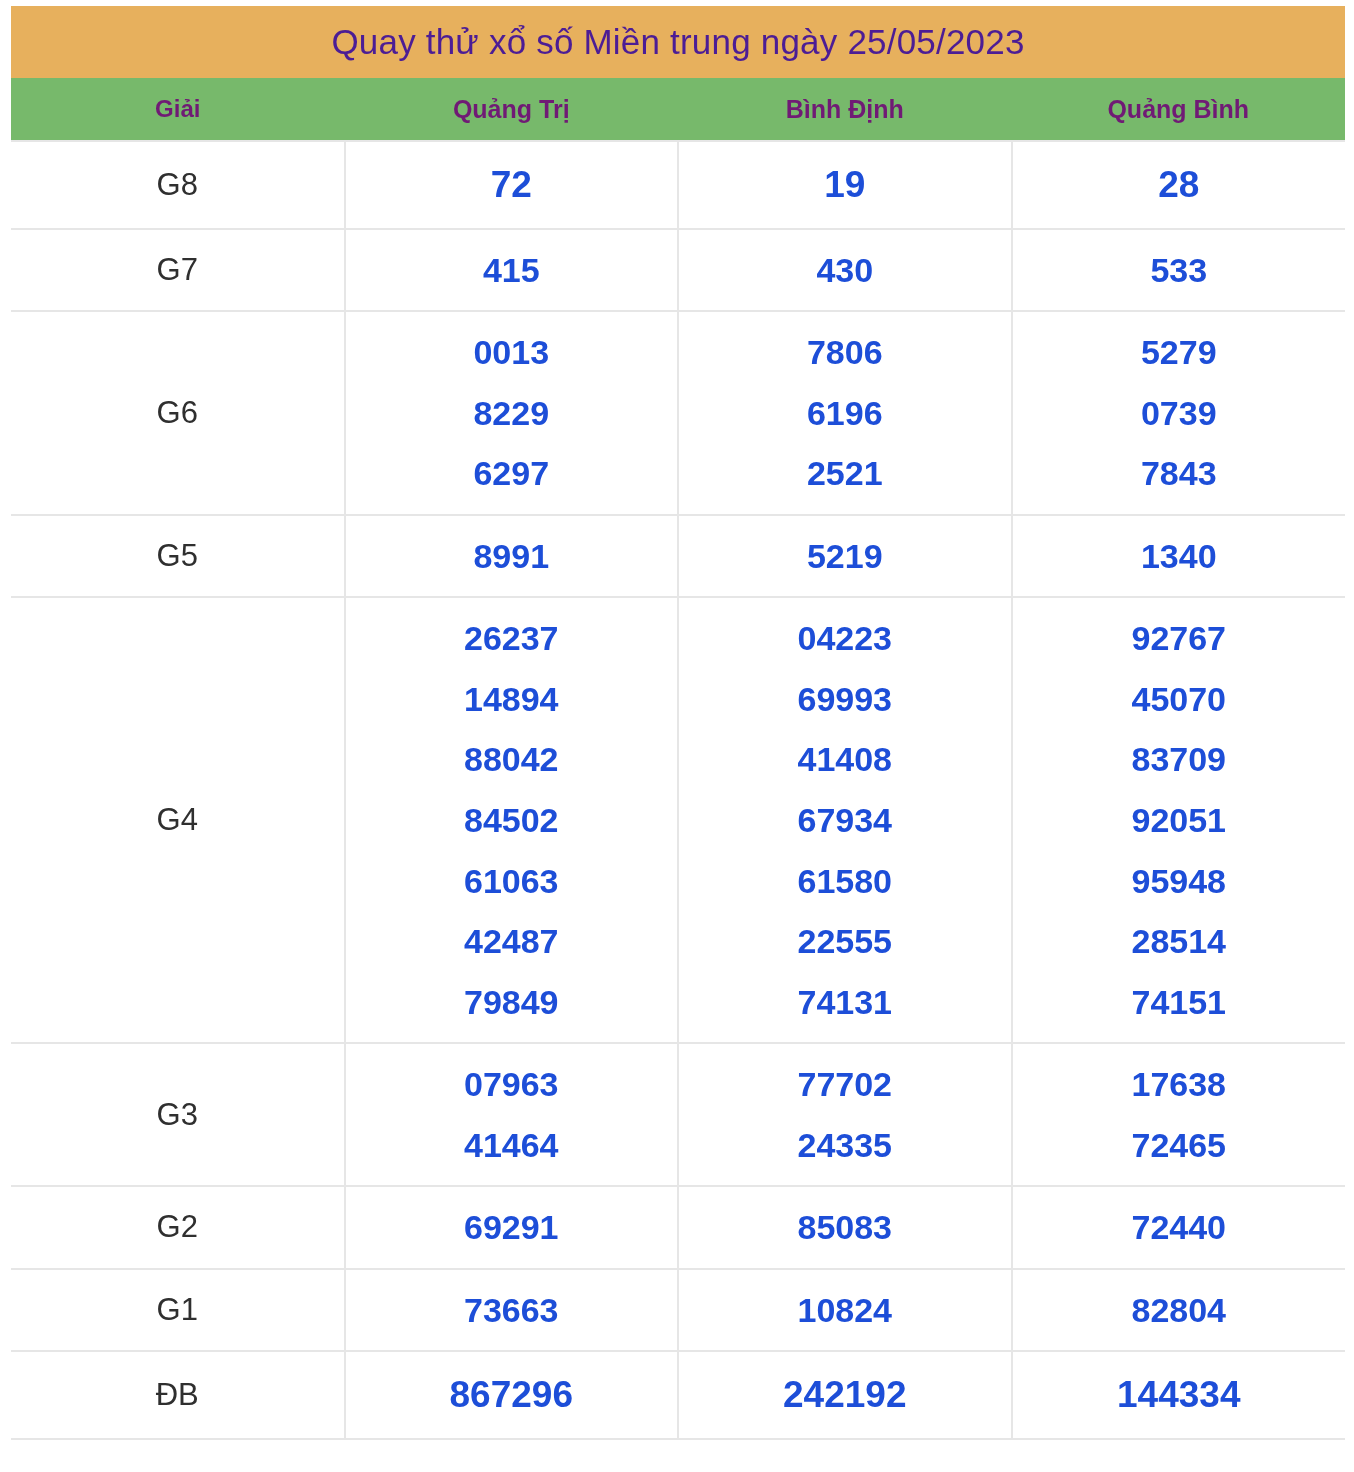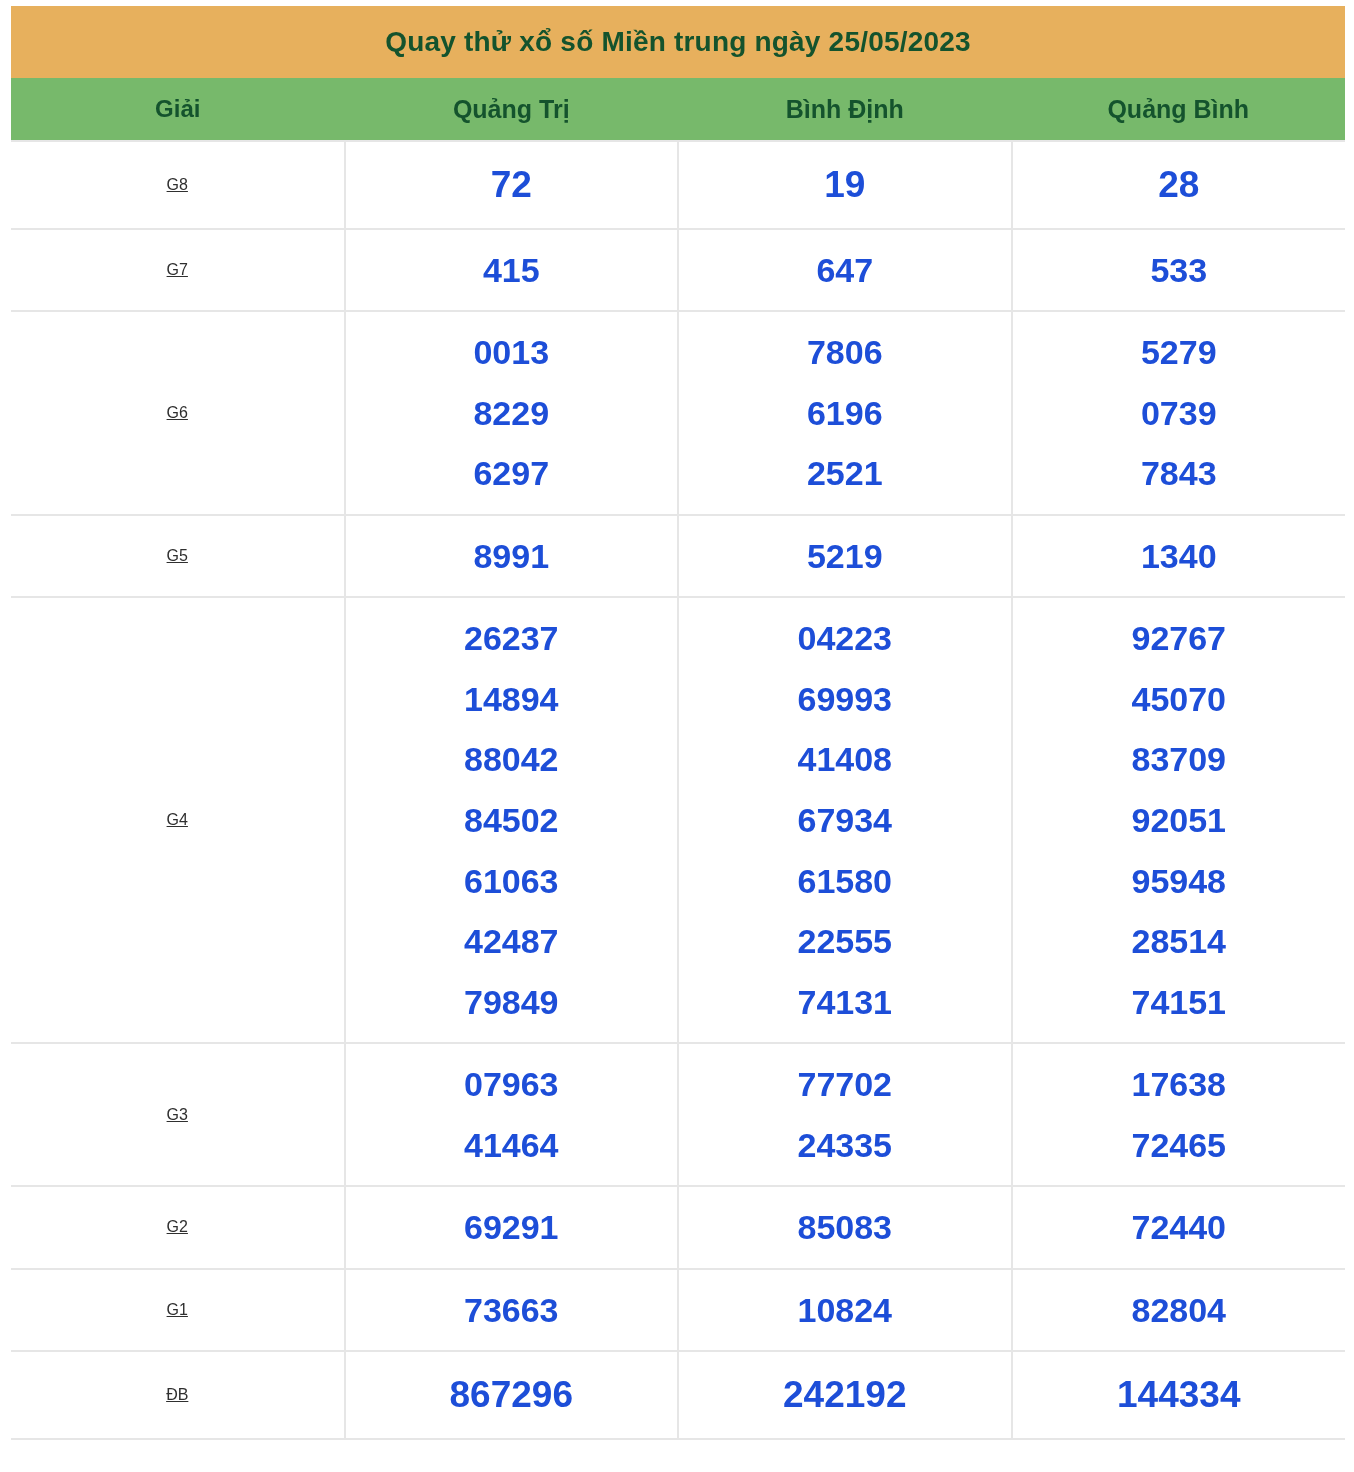--- a/index.html
+++ b/index.html
@@ -30,31 +30,31 @@
 
   
   .title-banner {
     background: #e7b05d;
     height: 72px;
     text-align: center;
     vertical-align: middle;
     padding: 0;
   }
   .title-text {
-    font-size: 28px;
-    font-weight: 700;
-    color: #14532d;
+    font-size: 35px;
+    font-weight: 400;
+    color: #4c1d95;
     letter-spacing: 0.2px;
     line-height: 1.1;
   }
 
   
   .col-head {
     background: #77b96b;
-    color: #14532d;
+    color: #701a75;
     font-size: 25px;
     font-weight: 700;
     height: 62px;
     text-align: center;
     vertical-align: middle;
     padding: 0;
     border: none;
   }
   .col-head.prize-head {
     font-size: 24px;
@@ -70,25 +70,24 @@
     color: #1d4ed8;
     font-size: 34px;
     font-weight: 700;
     padding: 10px 0;
     background: #ffffff;
   }
   .lottery-table td.divider-l {
     border-left: 2px solid #e6e6e6;
   }
   .lottery-table td.prize-label {
-    font-size: 16px;
+    font-size: 31px;
     font-weight: 400;
     color: #2f2f2f;
     width: 150px;
-    text-decoration: underline;
   }
   .lottery-table td.num-col {
     width: 401px;
   }
 
   .num-line {
     line-height: 1.78;
     white-space: nowrap;
   }
 
@@ -134,21 +133,21 @@
           <td class="cell num-col divider-l highlight">
             <div class="num-line">28</div>
           </td>
         </tr>
         <tr class="prize-row g7-row">
           <td class="cell prize-label">G7</td>
           <td class="cell num-col divider-l">
             <div class="num-line">415</div>
           </td>
           <td class="cell num-col divider-l">
-            <div class="num-line">647</div>
+            <div class="num-line">430</div>
           </td>
           <td class="cell num-col divider-l">
             <div class="num-line">533</div>
           </td>
         </tr>
         <tr class="prize-row g6-row">
           <td class="cell prize-label">G6</td>
           <td class="cell num-col divider-l">
             <div class="num-line">0013</div>
             <div class="num-line">8229</div>

